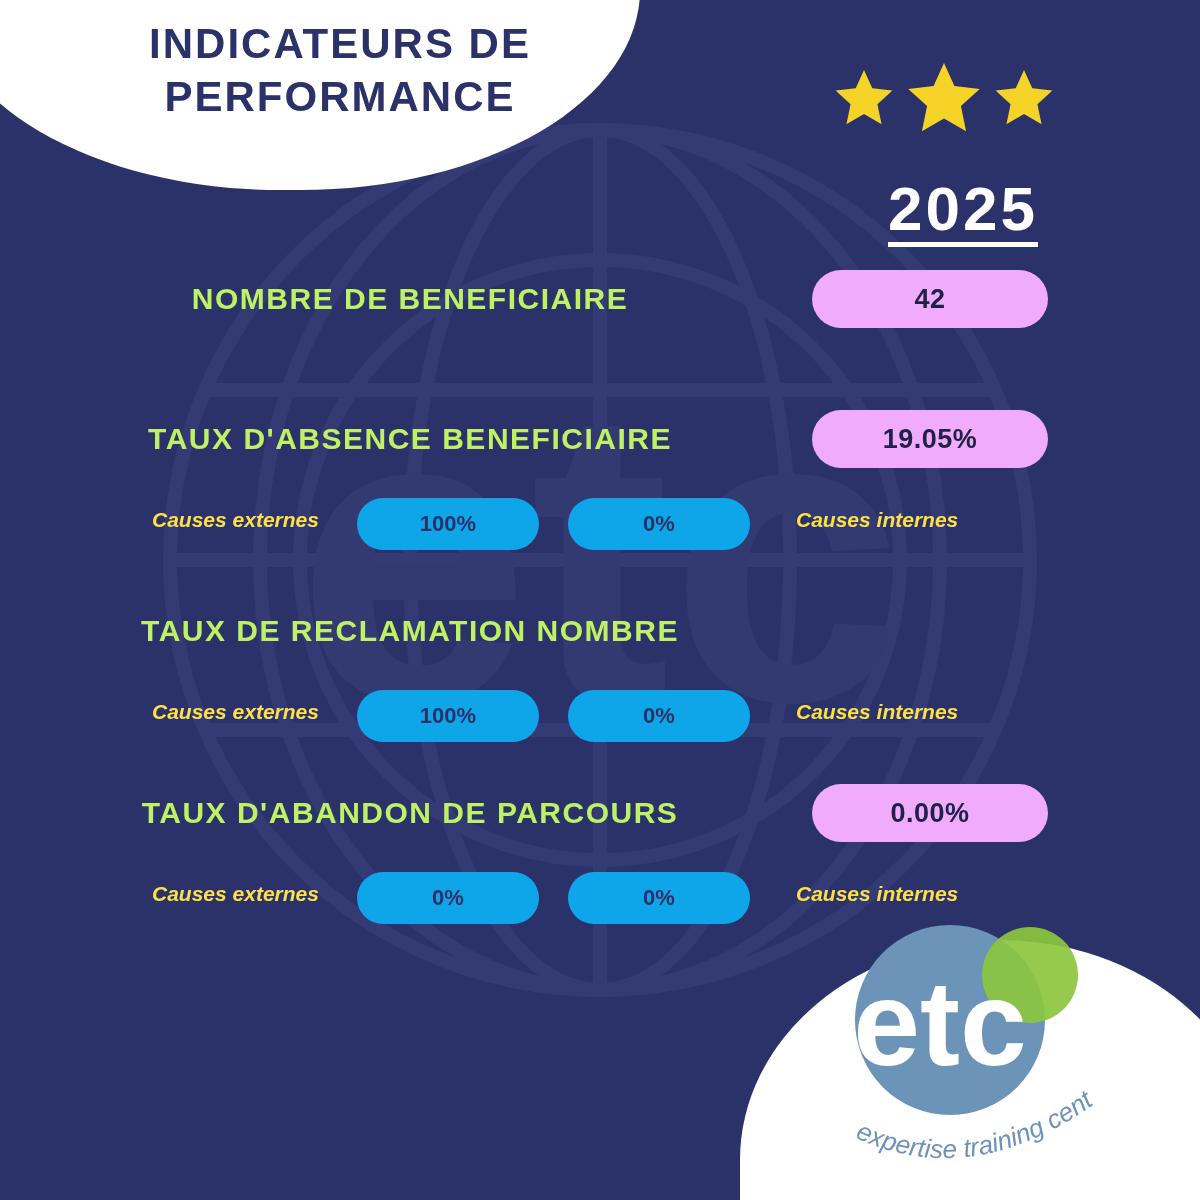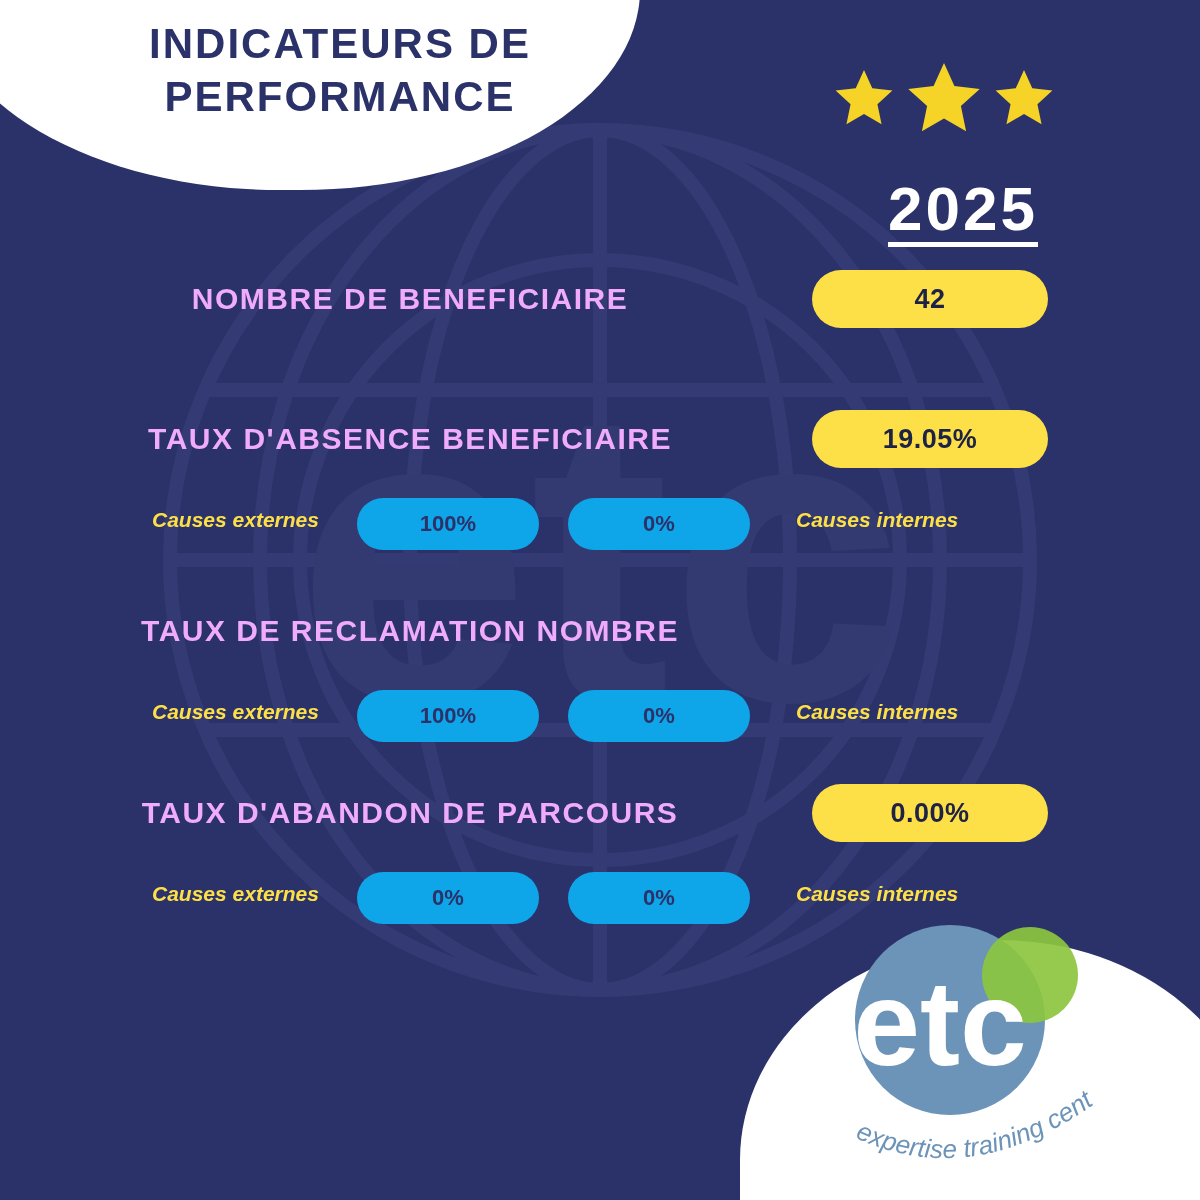--- a/index.html
+++ b/index.html
@@ -77,32 +77,32 @@
     position: relative;
     height: 62px;
     display: flex;
     align-items: center;
   }
   .kpi-label {
     position: absolute;
     left: 60px;
     width: 700px;
     text-align: center;
-    color: #f0abfc;
+    color: #bef264;
     font-size: 30px;
     font-weight: bold;
     letter-spacing: 1.5px;
     white-space: nowrap;
   }
   .kpi-pill {
     position: absolute;
     left: 812px;
     width: 236px;
     height: 58px;
-    background: #fde047;
+    background: #f0abfc;
     border-radius: 34px;
     color: #1d2246;
     font-size: 27px;
     font-weight: bold;
     display: flex;
     align-items: center;
     justify-content: center;
     letter-spacing: 0.5px;
   }
 

